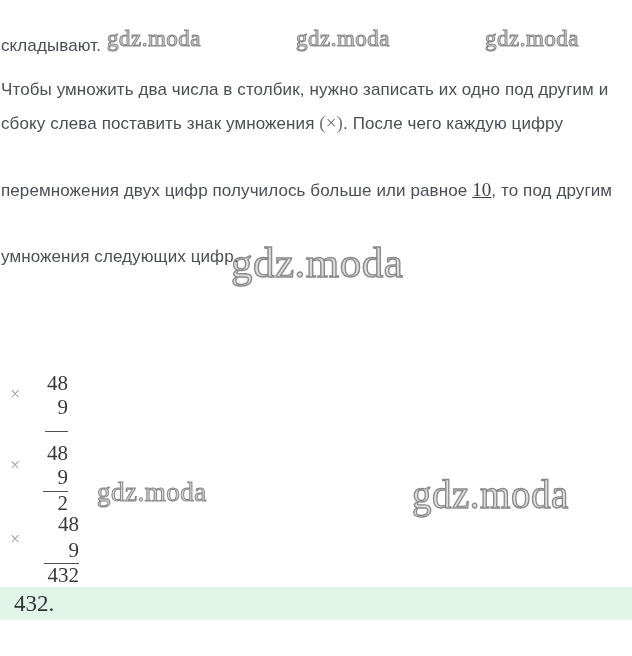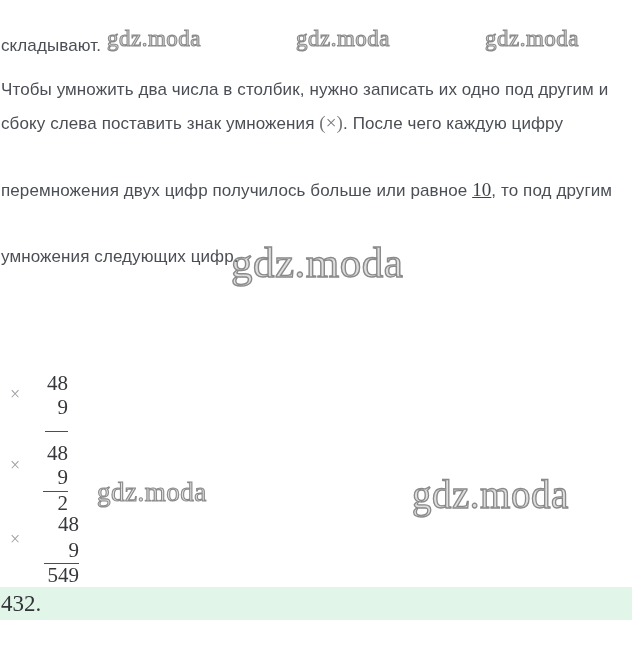--- a/index.html
+++ b/index.html
@@ -94,21 +94,21 @@
     left: 0; right: 0;
     top: 587px;
     height: 33px;
     background: #e2f5e9;
   }
   .answer-band .answer-text {
     font-family: "Liberation Serif", serif;
     font-size: 23px;
     line-height: 33px;
     color: #303439;
-    padding-left: 1px;
+    padding-left: 14px;
   }
 </style>
 </head>
 <body>
 
 <div class="page">
 
   <div class="wm wm-a">gdz.moda</div>
   <div class="wm wm-b">gdz.moda</div>
   <div class="wm wm-c">gdz.moda</div>
@@ -142,20 +142,20 @@
     <div class="num">9</div>
     <div class="rule"></div>
     <div class="result">2</div>
   </div>
 
   <div class="mult-block mb-3">
     <span class="x-sign">×</span>
     <div class="num">48</div>
     <div class="num">9</div>
     <div class="rule"></div>
-    <div class="result">549</div>
+    <div class="result">432</div>
   </div>
 
   <div class="answer-band">
     <div class="answer-text">432.</div>
   </div>
 
 </div>
 
 </body></html>

